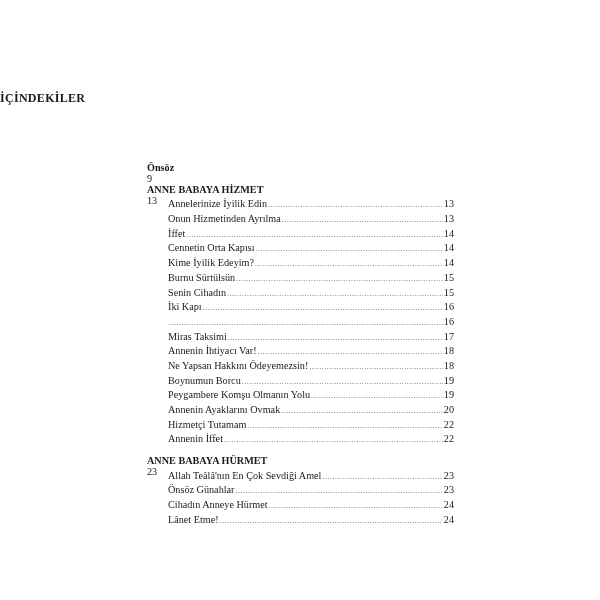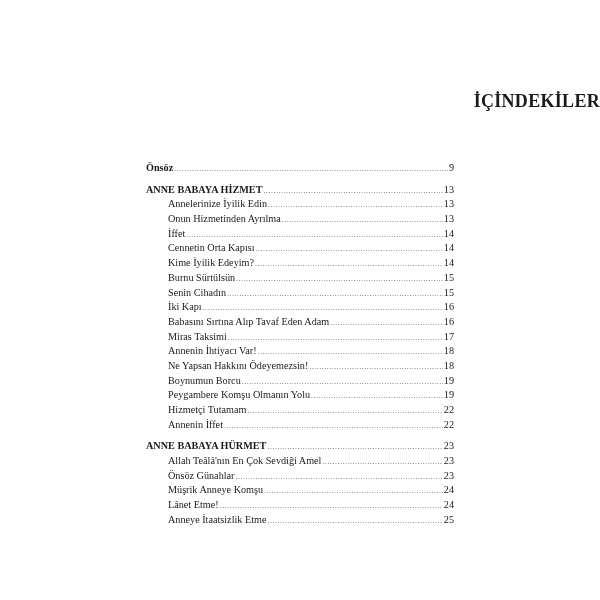--- a/index.html
+++ b/index.html
@@ -1,27 +1,27 @@
 <!DOCTYPE html>
 <html><head>
 <meta charset="utf-8">
 <style>
   html, body { margin: 0; padding: 0; background: #ffffff; }
   body { width: 600px; height: 600px; position: relative; overflow: hidden;
          font-family: "DejaVu Serif", "Liberation Serif", serif; color: #1a1a1a; }
-  .title { position: absolute; top: 91px; left: 0; width: 600px; text-align: right;
-           font-family: "Liberation Serif", serif; font-weight: bold; font-size: 18px; letter-spacing: 0.3px; }
+  .title { position: absolute; top: 91px; left: 0; width: 600px; text-align: left;
+           font-family: "Liberation Serif", serif; font-weight: bold; font-size: 12px; letter-spacing: 0.3px; }
   .toc { position: absolute; left: 146px; width: 308px; top: 162px; }
   .row { display: flex; align-items: baseline; height: 14.7px; font-size: 10.2px;
          font-family: "Liberation Serif", serif; white-space: nowrap; }
   .row .label { flex: 0 0 auto; }
   .row .dots { flex: 1 1 auto; overflow: hidden; margin: 0 1px; color: #555; font-size: 8px; letter-spacing: 0.5px; }
   .row .dots::after { content: "........................................................................................................................................................"; }
   .row .page { flex: 0 0 auto; text-align: right; }
-  .row.main { font-weight: bold; }
+  .row.main { font-weight: bold; flex-direction: column; }
   .row.main .page, .row.main .dots { font-weight: normal; }
   .row.sub { padding-left: 22px; }
   .gap { height: 7px; }
 </style>
 </head>
 <body>
 
 <div class="title">İÇİNDEKİLER</div>
 
 <div class="toc">
@@ -70,21 +70,20 @@
       <span class="label">Senin Cihadın</span>
       <span class="dots"></span>
       <span class="page">15</span>
     </div>
   <div class="row sub">
       <span class="label">İki Kapı</span>
       <span class="dots"></span>
       <span class="page">16</span>
     </div>
   <div class="row sub">
-      <span class="label">Babasını Sırtına Alıp Tavaf Eden Adam</span>
       <span class="dots"></span>
       <span class="page">16</span>
     </div>
   <div class="row sub">
       <span class="label">Miras Taksimi</span>
       <span class="dots"></span>
       <span class="page">17</span>
     </div>
   <div class="row sub">
       <span class="label">Annenin İhtiyacı Var!</span>
@@ -100,20 +99,25 @@
       <span class="label">Boynumun Borcu</span>
       <span class="dots"></span>
       <span class="page">19</span>
     </div>
   <div class="row sub">
       <span class="label">Peygambere Komşu Olmanın Yolu</span>
       <span class="dots"></span>
       <span class="page">19</span>
     </div>
   <div class="row sub">
+      <span class="label">Annenin Ayaklarını Ovmak</span>
+      <span class="dots"></span>
+      <span class="page">20</span>
+    </div>
+  <div class="row sub">
       <span class="label">Hizmetçi Tutamam</span>
       <span class="dots"></span>
       <span class="page">22</span>
     </div>
   <div class="row sub">
       <span class="label">Annenin İffet</span>
       <span class="dots"></span>
       <span class="page">22</span>
     </div>
   <div class="gap"></div>
@@ -126,27 +130,22 @@
       <span class="label">Allah Teâlâ'nın En Çok Sevdiği Amel</span>
       <span class="dots"></span>
       <span class="page">23</span>
     </div>
   <div class="row sub">
       <span class="label">Önsöz Günahlar</span>
       <span class="dots"></span>
       <span class="page">23</span>
     </div>
   <div class="row sub">
-      <span class="label">Müşrik Anneye Komşu</span>
+      <span class="label">Cihadın Anneye Hürmet</span>
       <span class="dots"></span>
       <span class="page">24</span>
     </div>
   <div class="row sub">
       <span class="label">Lânet Etme!</span>
       <span class="dots"></span>
       <span class="page">24</span>
     </div>
-  <div class="row sub">
-      <span class="label">Anneye İtaatsizlik Etme</span>
-      <span class="dots"></span>
-      <span class="page">25</span>
-    </div>
 </div>
 
 </body></html>

